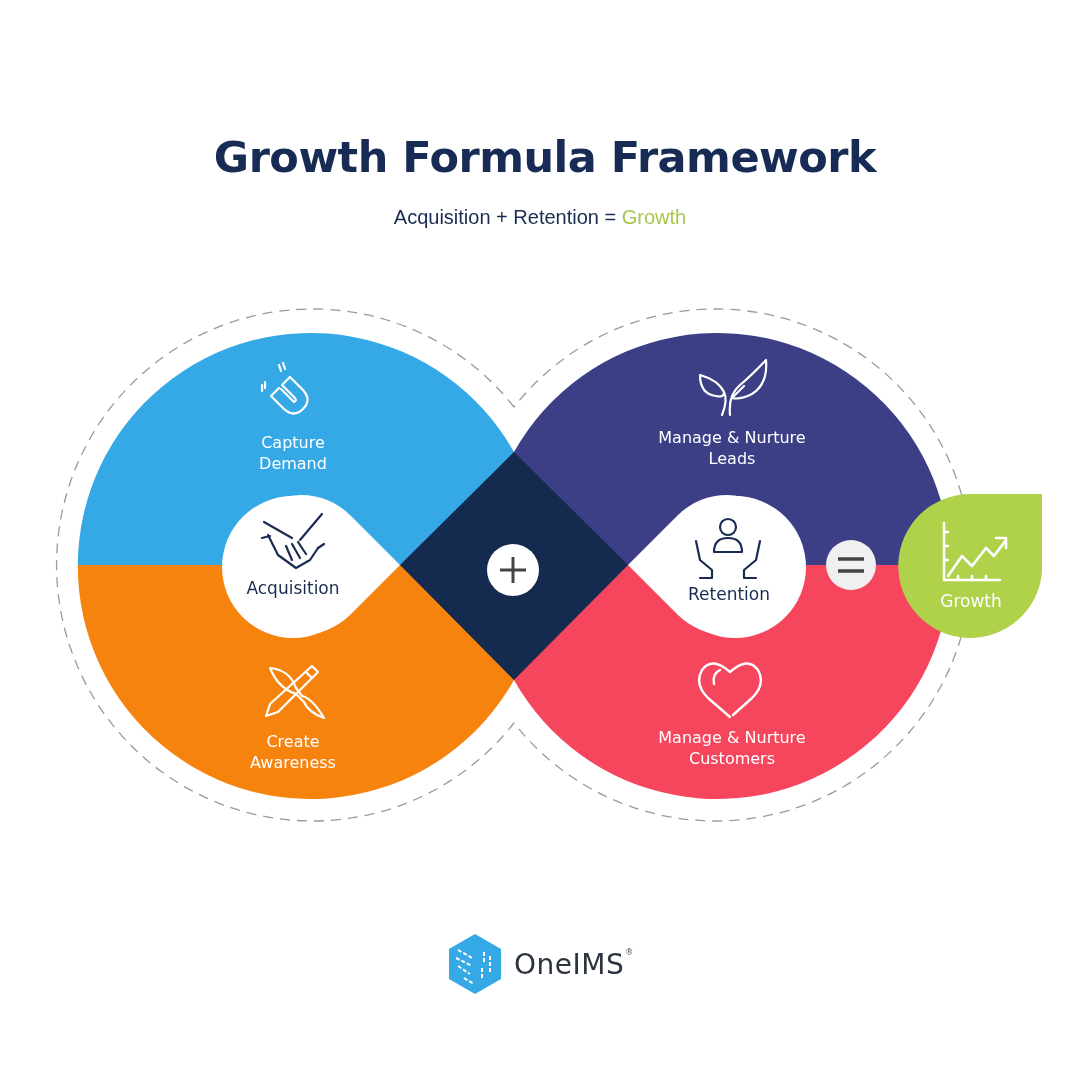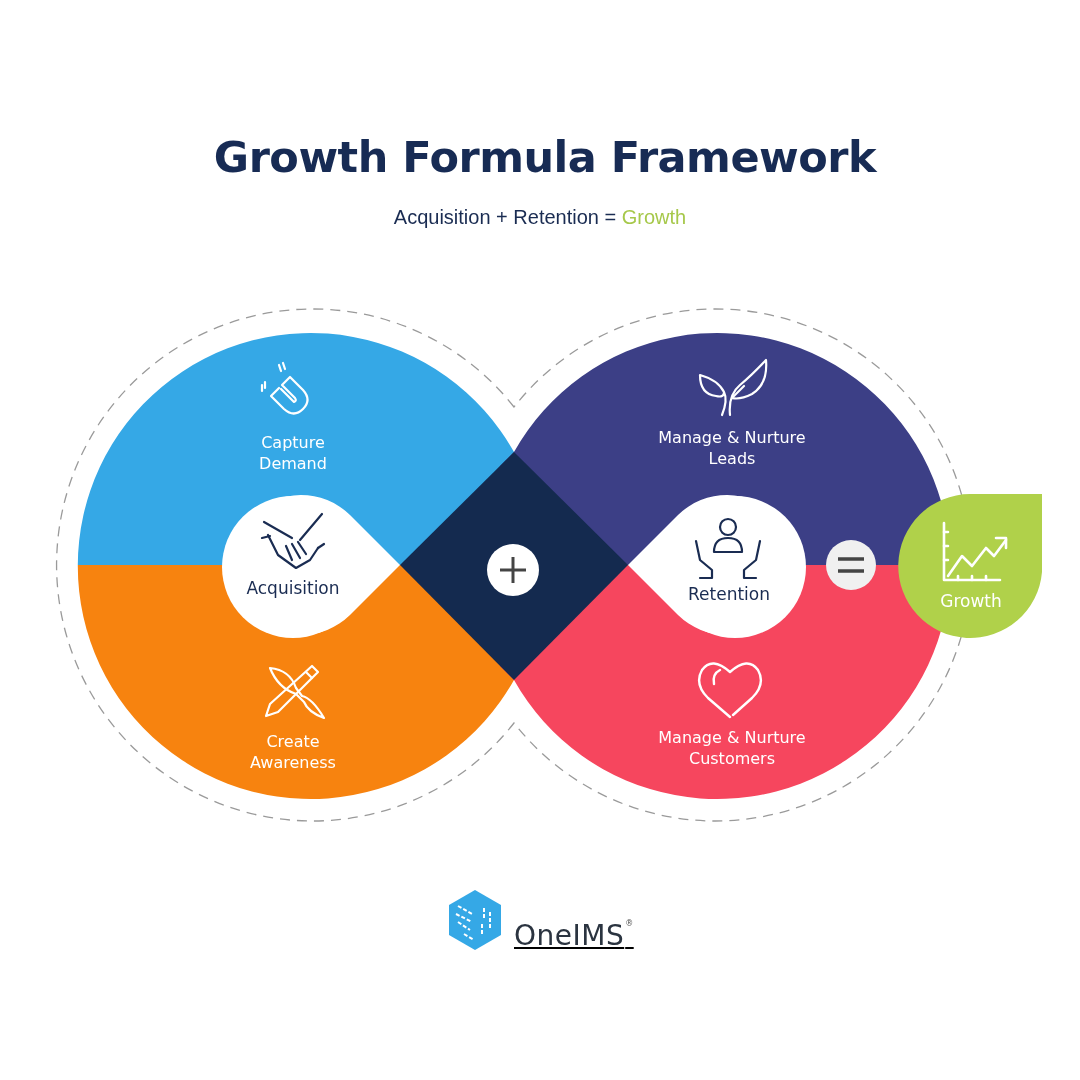--- a/index.html
+++ b/index.html
@@ -2,21 +2,21 @@
 <html><head>
 <meta charset="utf-8">
 <style>
   html, body { margin: 0; padding: 0; }
   body { width: 1080px; height: 1080px; background: #ffffff; position: relative; overflow: hidden; font-family: "DejaVu Sans", sans-serif; }
   .title { position: absolute; left: 5px; top: 132px; width: 1080px; text-align: center; font-family: "DejaVu Sans", sans-serif; font-weight: bold; font-size: 43px; color: #172b54; letter-spacing: -0.5px; }
   .subtitle { position: absolute; left: 0; top: 206px; width: 1080px; text-align: center; font-family: "Liberation Sans", sans-serif; font-size: 20px; color: #1a2c52; }
   .subtitle .accent { color: #a6c84a; }
   svg.diagram { position: absolute; left: 0; top: 0; }
   .lbl { font-family: "DejaVu Sans", sans-serif; }
-  .logo { position: absolute; left: 446px; top: 888px; height: 64px; display: flex; align-items: flex-end; text-decoration: underline; }
+  .logo { position: absolute; left: 446px; top: 932px; height: 64px; display: flex; align-items: center; }
   .logo-text { font-family: "DejaVu Sans", sans-serif; font-size: 28px; color: #2b3440; margin-left: 10px; letter-spacing: 0.5px; }
   .logo-reg { font-size: 8px; vertical-align: top; margin-left: 1px; color: #555; }
 </style>
 </head>
 <body>
 
 <div class="title">Growth Formula Framework</div>
 <div class="subtitle"><span>Acquisition + Retention = </span><span class="accent">Growth</span></div>
 
 <svg class="diagram" width="1080" height="1080" viewBox="0 0 1080 1080">

